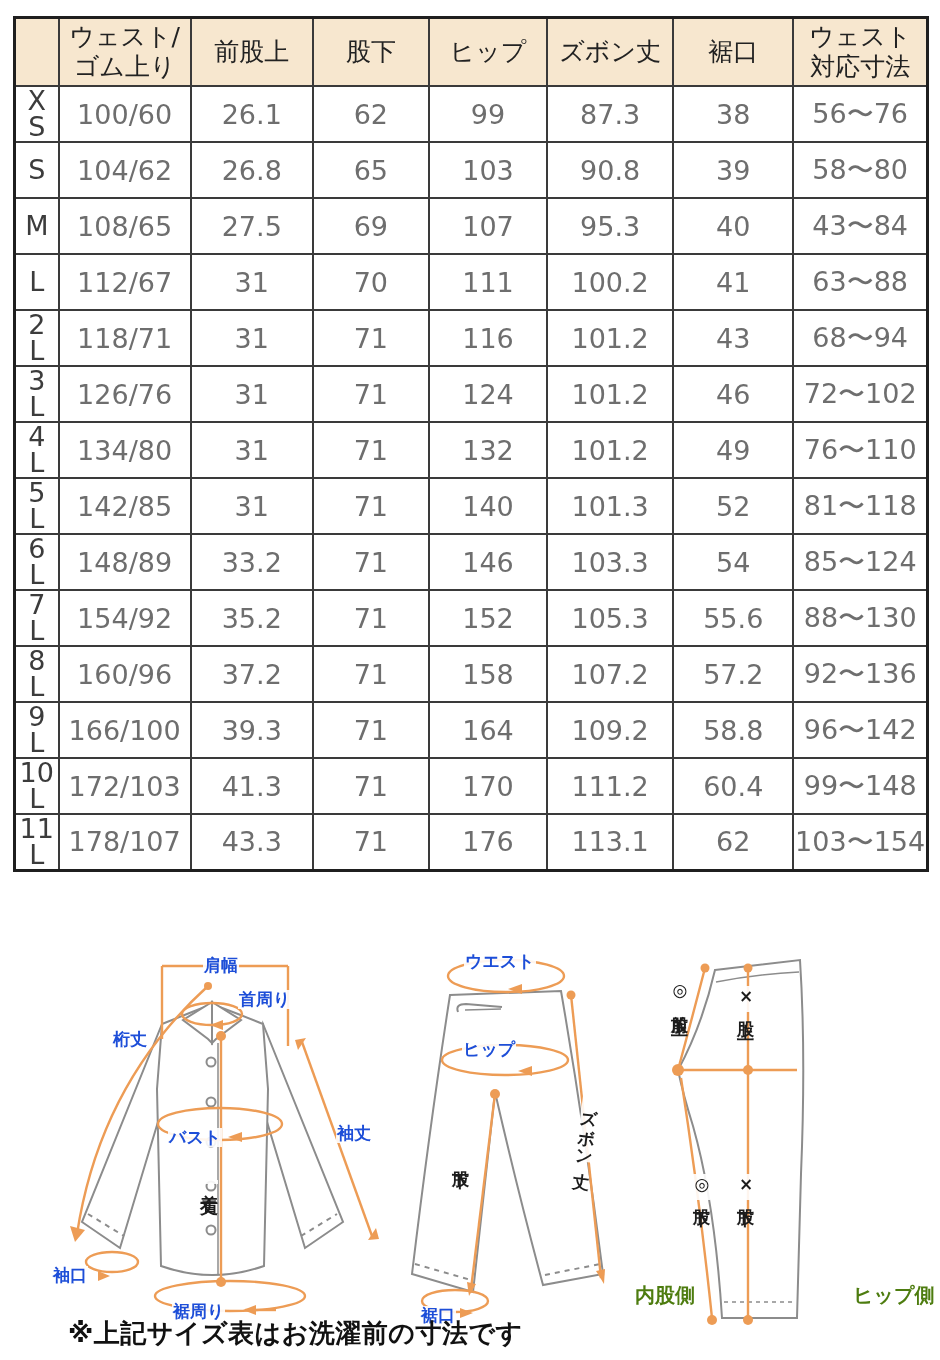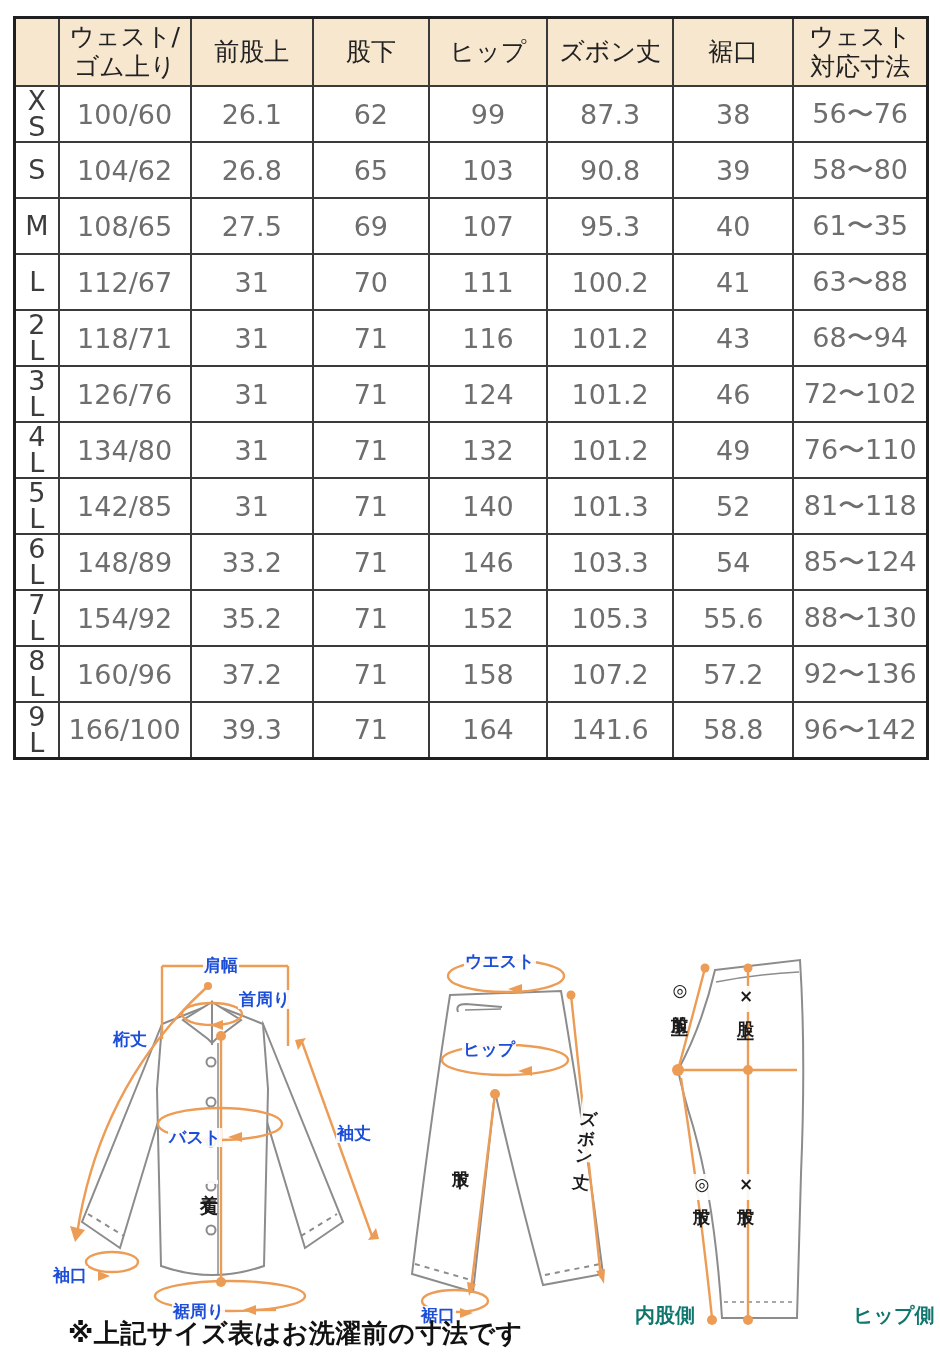--- a/index.html
+++ b/index.html
@@ -45,22 +45,22 @@
     line-height:1.1; white-space:nowrap; background:rgba(255,255,255,0.9);
     padding:0 1px; z-index:3;
   }
   .vlabel {
     position:absolute; writing-mode:vertical-rl; text-orientation:upright;
     font-size:17px; font-weight:bold; color:#1c1c1c; line-height:1;
     letter-spacing:2px; background:rgba(255,255,255,0.9); z-index:3;
   }
   .vlabel.big { font-size:18px; }
   .glabel {
-    position:absolute; font-size:20px; font-weight:bold; color:#0f766e;
-    white-space:nowrap; z-index:3;margin-top:20px;
+    position:absolute; font-size:20px; font-weight:bold; color:#4d7c0f;
+    white-space:nowrap; z-index:3;
   }
   .tilt { transform:rotate(7deg); }
 
   
   .note {
     position:absolute; left:68px; top:1316px;
     font-size:26px; font-weight:bold; color:#111111; letter-spacing:0.5px;
     z-index:5;
   }
 </style>
@@ -115,21 +115,21 @@
       <td>58〜80</td>
     </tr>
     <tr>
       <th class="size-cell">M</th>
       <td>108/65</td>
       <td>27.5</td>
       <td>69</td>
       <td>107</td>
       <td>95.3</td>
       <td>40</td>
-      <td>61〜35</td>
+      <td>43〜84</td>
     </tr>
     <tr>
       <th class="size-cell">L</th>
       <td>112/67</td>
       <td>31</td>
       <td>70</td>
       <td>111</td>
       <td>100.2</td>
       <td>41</td>
       <td>63〜88</td>
@@ -211,23 +211,45 @@
       <td>57.2</td>
       <td>92〜136</td>
     </tr>
     <tr>
       <th class="size-cell">9
 L</th>
       <td>166/100</td>
       <td>39.3</td>
       <td>71</td>
       <td>164</td>
-      <td>141.6</td>
+      <td>109.2</td>
       <td>58.8</td>
       <td>96〜142</td>
+    </tr>
+    <tr>
+      <th class="size-cell">10
+L</th>
+      <td>172/103</td>
+      <td>41.3</td>
+      <td>71</td>
+      <td>170</td>
+      <td>111.2</td>
+      <td>60.4</td>
+      <td>99〜148</td>
+    </tr>
+    <tr>
+      <th class="size-cell">11
+L</th>
+      <td>178/107</td>
+      <td>43.3</td>
+      <td>71</td>
+      <td>176</td>
+      <td>113.1</td>
+      <td>62</td>
+      <td>103〜154</td>
     </tr>
   </tbody>
 </table>
 
 <div class="diagram" id="diagram-shirt">
   <svg width="350" height="392" viewBox="0 0 350 392">
     <g stroke="#8c8c8c" stroke-width="2" fill="#ffffff">
       <path d="M122,80 L42,278 L80,304 L130,138 Z"></path>
       <path d="M223,80 L303,278 L265,304 L215,138 Z"></path>
       <path d="M122,80 L147,70 L172,60 L198,70 L223,80 L228,145 L224,322 Q172,340 121,322 L117,145 Z"></path>

